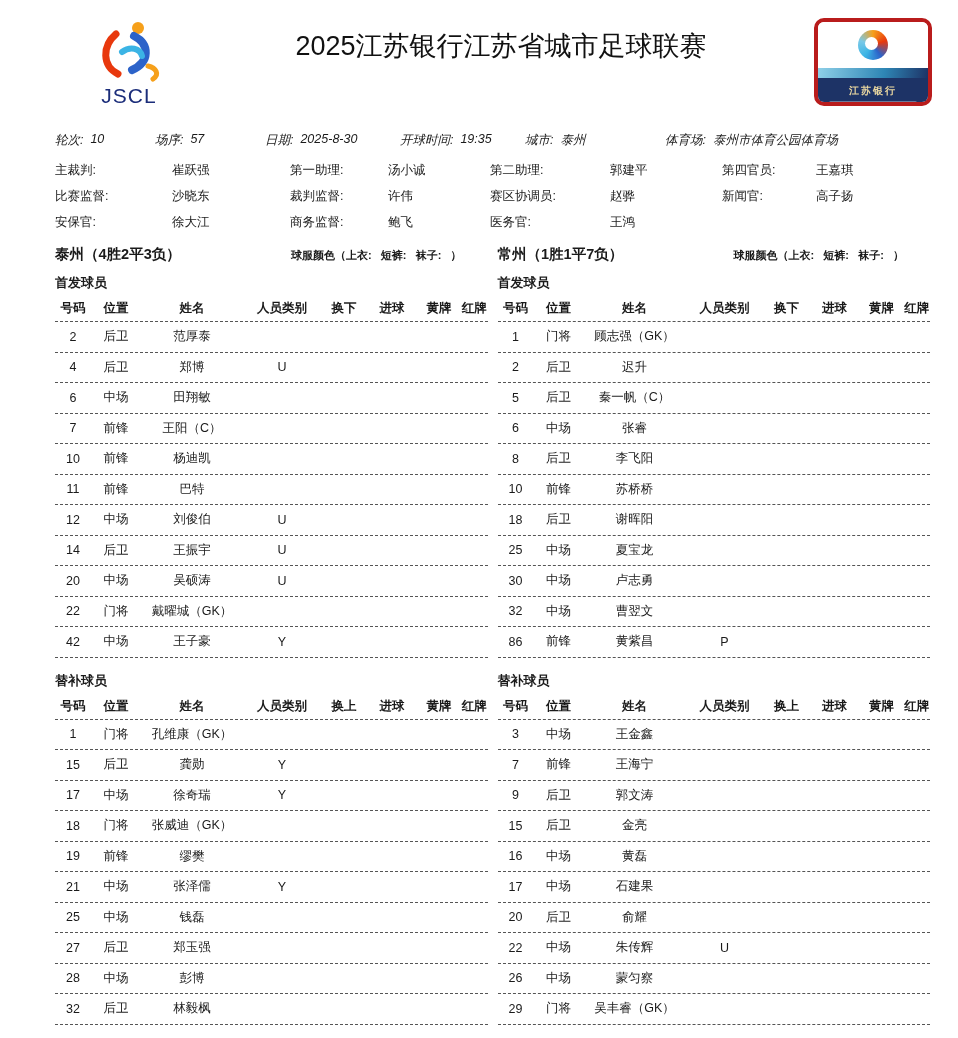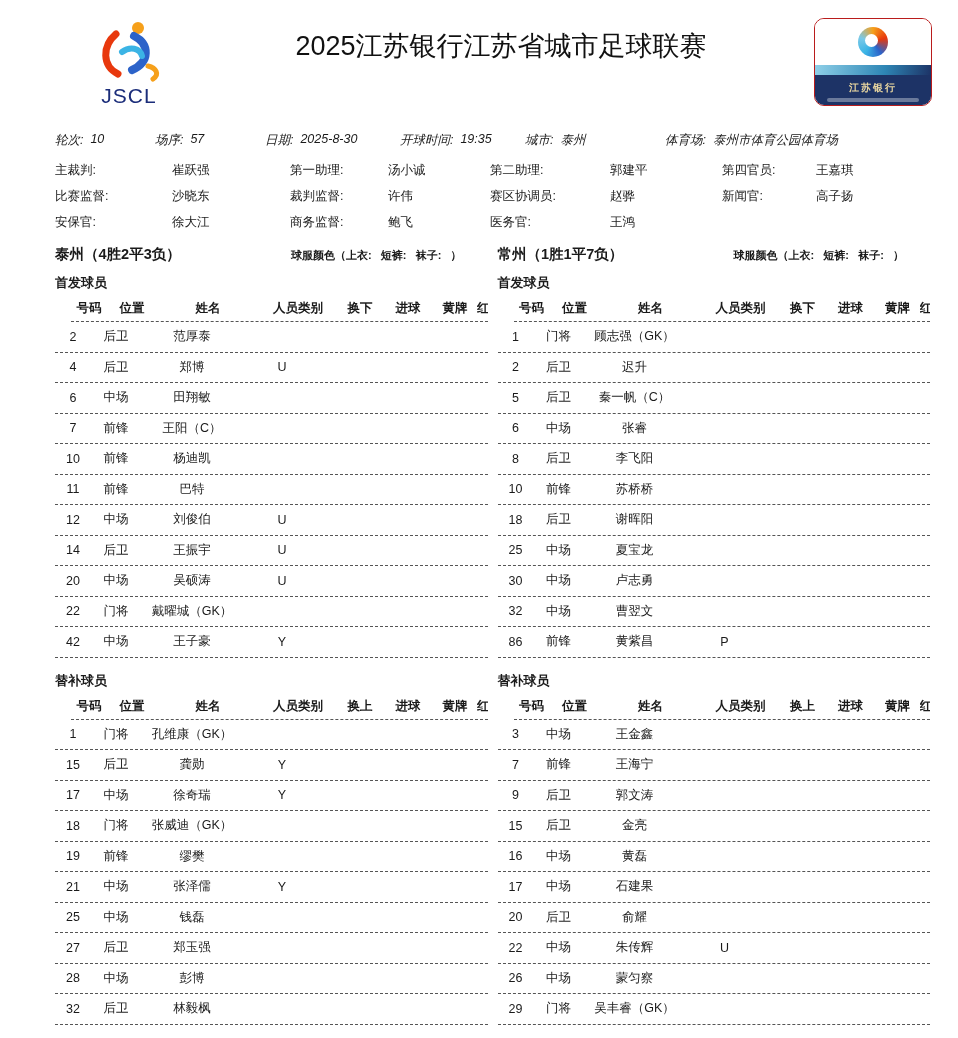--- a/index.html
+++ b/index.html
@@ -8,21 +8,21 @@
   .page { width:958px; height:1038px; background:#fff; position:relative; }
 
   
   .tophdr { display:flex; align-items:flex-start; padding:14px 26px 0 70px; height:124px; }
   .logo-left { width:118px; text-align:center; margin-top:4px; }
   .logo-left svg { display:block; margin:0 auto; }
   .logo-left .jscl { font-weight:normal; font-size:21px; color:#1b2d7a; letter-spacing:1px; margin-top:-2px; }
   .titles { flex:1; text-align:center; padding-top:14px; }
   .title1 { font-size:27px; font-weight:normal; color:#111; }
   .title2 { font-size:24px; font-weight:bold; color:#111; margin-top:16px; }
-  .badge { width:118px; height:88px; border:1px solid #b91c1c; border-radius:10px; overflow:hidden;
+  .badge { width:118px; height:88px; border:4px solid #b91c1c; border-radius:10px; overflow:hidden;
     margin-top:4px; position:relative; background:#fff; flex-shrink:0; }
   .badge .btop { height:46px; background:#fff; display:flex; align-items:center; justify-content:center; }
   .badge .ball { width:30px; height:30px; border-radius:50%;
     background:conic-gradient(#f6a01a,#e8380d,#2c63c9,#3bb4e5,#79c9e8,#f6a01a); position:relative; }
   .badge .ball::after { content:""; position:absolute; left:7px; top:7px; width:13px; height:13px;
     border-radius:50%; background:#fff; }
   .badge .bwave { height:10px; background:linear-gradient(100deg,#8fd0e8,#2e86b5 60%,#1d3366); }
   .badge .bbot { height:32px; background:#1d3366; display:flex; flex-direction:column;
     align-items:center; justify-content:center; gap:3px; }
   .badge .bankname { color:#e8d6a0; font-size:10px; font-weight:bold; letter-spacing:2px; }
@@ -48,21 +48,21 @@
 
   
   .teamswrap { display:flex; gap:10px; padding:14px 28px 0 55px; }
   .teamcol { flex:1; min-width:0; }
   .teamhdr { display:flex; align-items:baseline; font-weight:bold; }
   .teamname { font-size:14.5px; white-space:pre; }
   .kit { font-size:11px; margin-left:auto; margin-right:26px; white-space:pre; }
   .secttitle { font-size:13px; font-weight:bold; margin-top:10px; }
   .phead, .prow { display:grid; grid-template-columns:36px 50px 102px 78px 46px 50px 44px 1fr;
     align-items:center; border-bottom:1px dashed #555; }
-  .phead { height:26px; font-weight:bold; font-size:12.5px; margin-top:4px;margin-left:16px; }
+  .phead { height:26px; font-weight:bold; font-size:12.5px; margin-top:4px; }
   .prow { height:30.5px; font-size:12.5px; }
   .hcell, .pcell { text-align:center; overflow:hidden; white-space:nowrap; }
   .substitle { margin-top:14px; }
 </style>
 </head>
 <body>
 
 <div class="page">
 
   <div class="tophdr">

